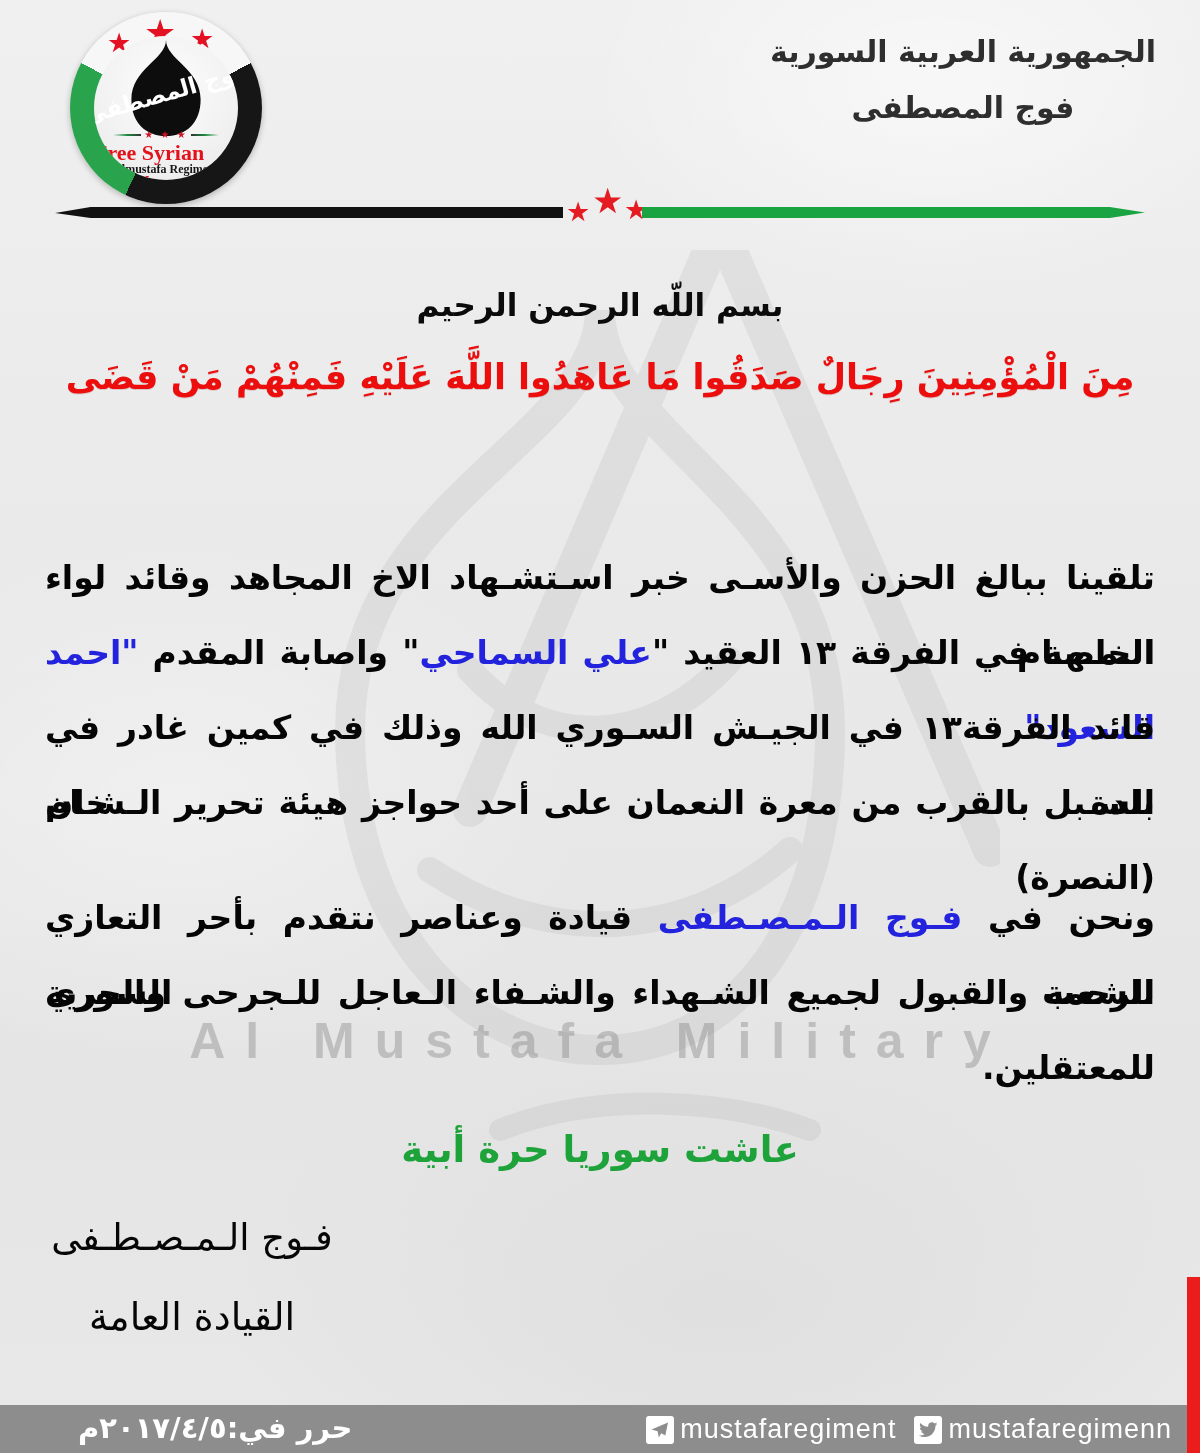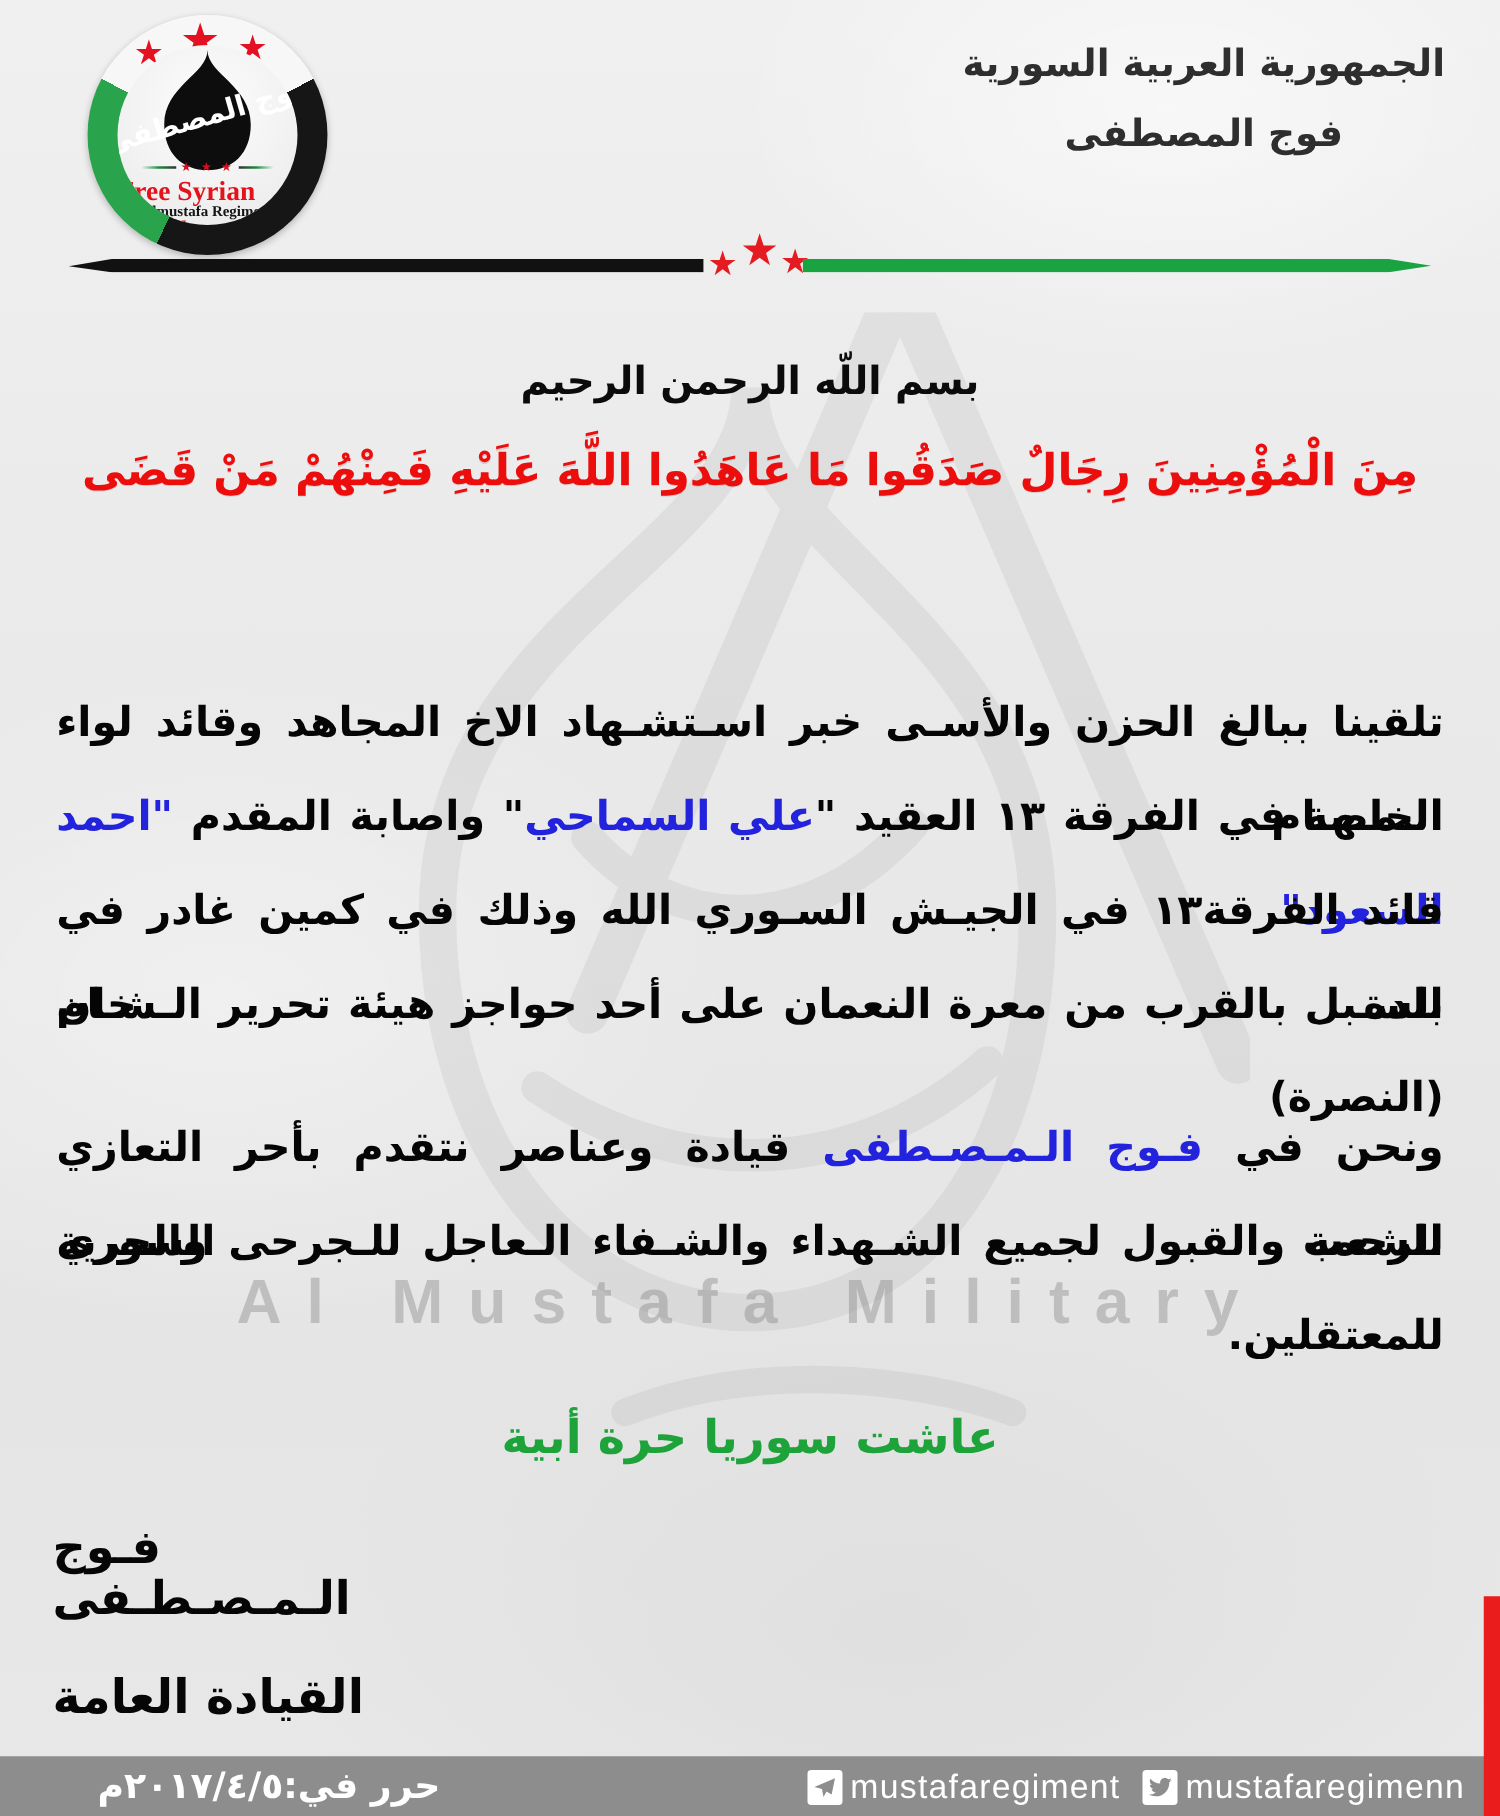--- a/index.html
+++ b/index.html
@@ -61,22 +61,22 @@
   .basmala{top:287px;font-size:31px;color:#0b0b0b;}
   .verse{color:#ec0d0d;font-size:35px;text-shadow:0 1px 0 rgba(120,0,0,.15);}
   .verse1{top:357px;}
   .verse2{top:432px;}
   .para{position:absolute;left:45px;width:1110px;direction:rtl;font-weight:bold;font-size:33px;color:#050505;}
   .para .ln{height:75px;line-height:75px;text-align:justify;text-align-last:justify;}
   .p1{top:540px;}
   .p2{top:880px;}
   .blue{color:#2323dd;}
   .slogan{top:1128px;font-size:37px;color:#1ea33b;}
-  .signature{position:absolute;left:42px;top:1218px;width:300px;text-align:left;direction:rtl;
-     font-weight:bold;color:#060606;}
+  .signature{position:absolute;left:42px;top:1218px;width:300px;text-align:center;direction:rtl;
+     font-weight:normal;color:#060606;}
   .sig1{font-size:37px;line-height:1.1;}
   .sig2{font-size:38px;margin-top:36px;}
 
   
   .stripe{position:absolute;right:0;top:1277px;width:13px;height:176px;background:#ea1c1c;z-index:6;}
   .footer{position:absolute;left:0;top:1405px;width:1200px;height:48px;background:#8d8d8d;z-index:5;}
   .date{position:absolute;left:78px;top:6px;direction:rtl;color:#fff;font-weight:bold;font-size:29px;}
   .handles{position:absolute;right:28px;top:9px;display:flex;align-items:center;gap:18px;}
   .handle{display:flex;align-items:center;gap:6px;color:#fff;font-weight:normal;font-size:27px;
      font-family:"Liberation Sans",sans-serif;letter-spacing:1px;}

